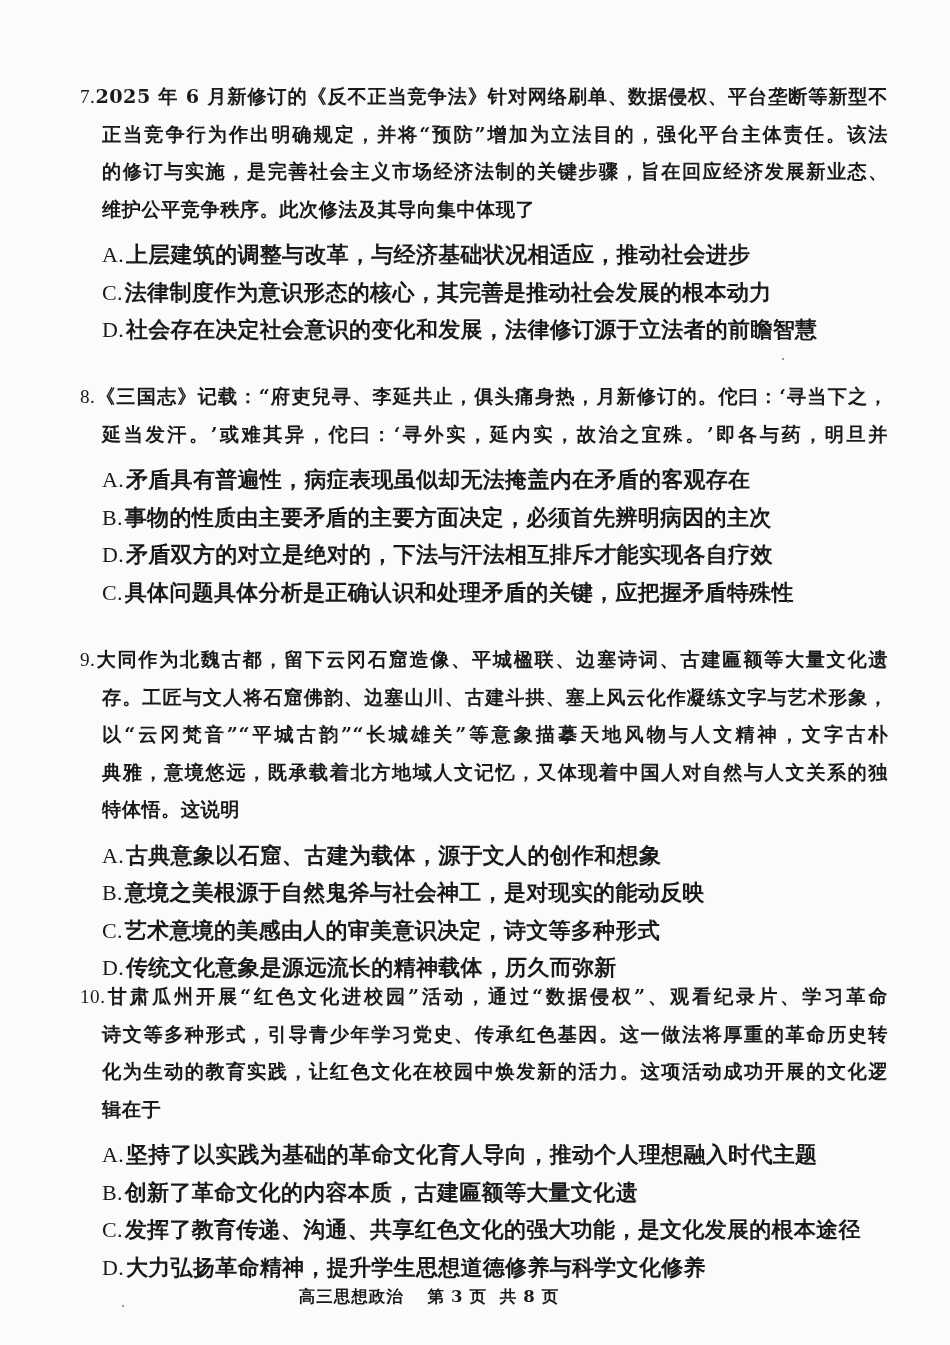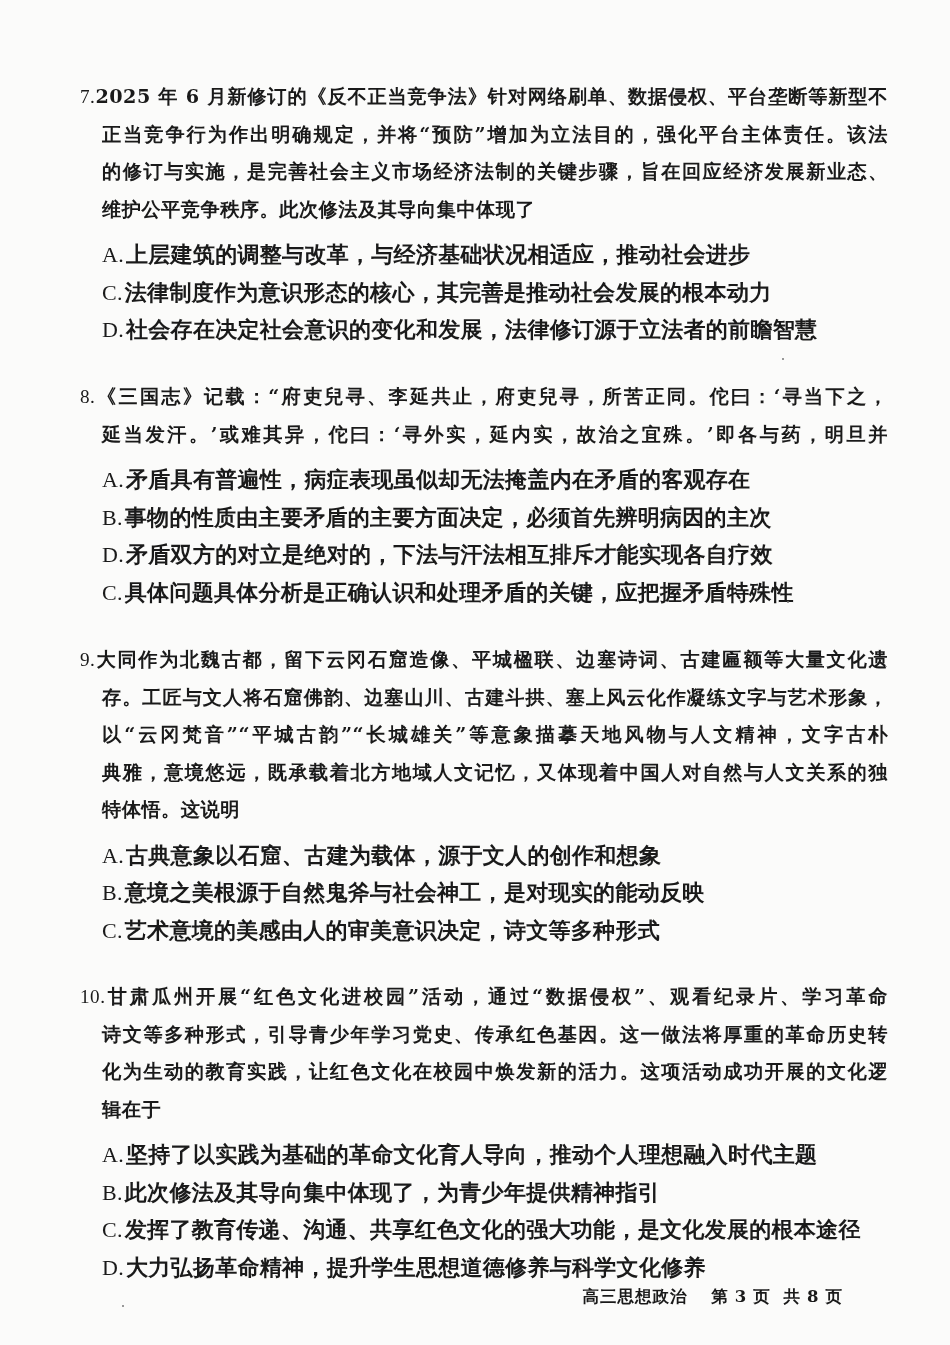--- a/index.html
+++ b/index.html
@@ -22,21 +22,21 @@
   .line.cont { padding-left:22px; }
   .line.last { text-align-last:left; }
   .opt {
     height:37.5px; line-height:52px;
     font-size:22px; font-weight:bold;
     padding-left:22px; white-space:nowrap; letter-spacing:0.3px;
   }
   .opt .lbl { font-family:"Liberation Serif", serif; font-weight:normal; margin-right:2px; }
   .num { font-family:"Liberation Serif", serif; font-weight:normal; }
   .footer {
-    position:absolute; top:1286px; left:0; width:834px; text-align:right;
+    position:absolute; top:1286px; left:0; width:834px; text-align:center;
     font-size:16.5px; font-weight:bold; letter-spacing:1px;
   }
   .footer span { margin:0 3px; }
   .speck { position:absolute; width:2px; height:2px; background:#777; border-radius:1px; }
 </style>
 </head>
 <body>
 
 <div class="page">
 
@@ -44,46 +44,47 @@
     <div class="line first"><span class="num">7.</span><span>2025 年 6 月新修订的《反不正当竞争法》针对网络刷单、数据侵权、平台垄断等新型不</span></div>
     <div class="line cont">正当竞争行为作出明确规定，并将“预防”增加为立法目的，强化平台主体责任。该法</div>
     <div class="line cont">的修订与实施，是完善社会主义市场经济法制的关键步骤，旨在回应经济发展新业态、</div>
     <div class="line cont last">维护公平竞争秩序。此次修法及其导向集中体现了</div>
     <div class="opt"><span class="lbl">A.</span><span>上层建筑的调整与改革，与经济基础状况相适应，推动社会进步</span></div>
     <div class="opt"><span class="lbl">C.</span><span>法律制度作为意识形态的核心，其完善是推动社会发展的根本动力</span></div>
     <div class="opt"><span class="lbl">D.</span><span>社会存在决定社会意识的变化和发展，法律修订源于立法者的前瞻智慧</span></div>
   </div>
 
   <div class="q" style="top:378px;">
-    <div class="line first"><span class="num">8.</span><span>《三国志》记载：“府吏兒寻、李延共止，府吏兒寻，所苦正同。佗曰：‘寻当下之，</span></div>
+    <div class="line first"><span class="num">8.</span><span>《三国志》记载：“府吏兒寻、李延共止，俱头痛身热，月新修订的。佗曰：‘寻当下之，</span></div>
     <div class="line cont">延当发汗。’或难其异，佗曰：‘寻外实，延内实，故治之宜殊。’即各与药，明旦并</div>
     <div class="opt"><span class="lbl">A.</span><span>矛盾具有普遍性，病症表现虽似却无法掩盖内在矛盾的客观存在</span></div>
     <div class="opt"><span class="lbl">B.</span><span>事物的性质由主要矛盾的主要方面决定，必须首先辨明病因的主次</span></div>
     <div class="opt"><span class="lbl">D.</span><span>矛盾双方的对立是绝对的，下法与汗法相互排斥才能实现各自疗效</span></div>
     <div class="opt"><span class="lbl">C.</span><span>具体问题具体分析是正确认识和处理矛盾的关键，应把握矛盾特殊性</span></div>
   </div>
 
   <div class="q" style="top:641px;">
     <div class="line first"><span class="num">9.</span><span>大同作为北魏古都，留下云冈石窟造像、平城楹联、边塞诗词、古建匾额等大量文化遗</span></div>
     <div class="line cont">存。工匠与文人将石窟佛韵、边塞山川、古建斗拱、塞上风云化作凝练文字与艺术形象，</div>
     <div class="line cont">以“云冈梵音”“平城古韵”“长城雄关”等意象描摹天地风物与人文精神，文字古朴</div>
     <div class="line cont">典雅，意境悠远，既承载着北方地域人文记忆，又体现着中国人对自然与人文关系的独</div>
     <div class="line cont last">特体悟。这说明</div>
     <div class="opt"><span class="lbl">A.</span><span>古典意象以石窟、古建为载体，源于文人的创作和想象</span></div>
     <div class="opt"><span class="lbl">B.</span><span>意境之美根源于自然鬼斧与社会神工，是对现实的能动反映</span></div>
     <div class="opt"><span class="lbl">C.</span><span>艺术意境的美感由人的审美意识决定，诗文等多种形式</span></div>
+    <div class="opt"><span class="lbl">D.</span><span>传统文化意象是源远流长的精神载体，历久而弥新</span></div>
   </div>
 
   <div class="q" style="top:978px;">
     <div class="line first"><span class="num">10.</span><span>甘肃瓜州开展“红色文化进校园”活动，通过“数据侵权”、观看纪录片、学习革命</span></div>
     <div class="line cont">诗文等多种形式，引导青少年学习党史、传承红色基因。这一做法将厚重的革命历史转</div>
     <div class="line cont">化为生动的教育实践，让红色文化在校园中焕发新的活力。这项活动成功开展的文化逻</div>
     <div class="line cont last">辑在于</div>
     <div class="opt"><span class="lbl">A.</span><span>坚持了以实践为基础的革命文化育人导向，推动个人理想融入时代主题</span></div>
-    <div class="opt"><span class="lbl">B.</span><span>此次修法及其导向集中体现了，为青少年提供精神指引</span></div>
+    <div class="opt"><span class="lbl">B.</span><span>创新了革命文化的内容本质，古建匾额等大量文化遗</span></div>
     <div class="opt"><span class="lbl">C.</span><span>发挥了教育传递、沟通、共享红色文化的强大功能，是文化发展的根本途径</span></div>
     <div class="opt"><span class="lbl">D.</span><span>大力弘扬革命精神，提升学生思想道德修养与科学文化修养</span></div>
   </div>
 
   <div class="footer">
     <span>高三思想政治</span>
     <span style="margin-left:14px;">第</span><span>3</span><span>页</span>
     <span>共</span><span>8</span><span>页</span>
   </div>
 

